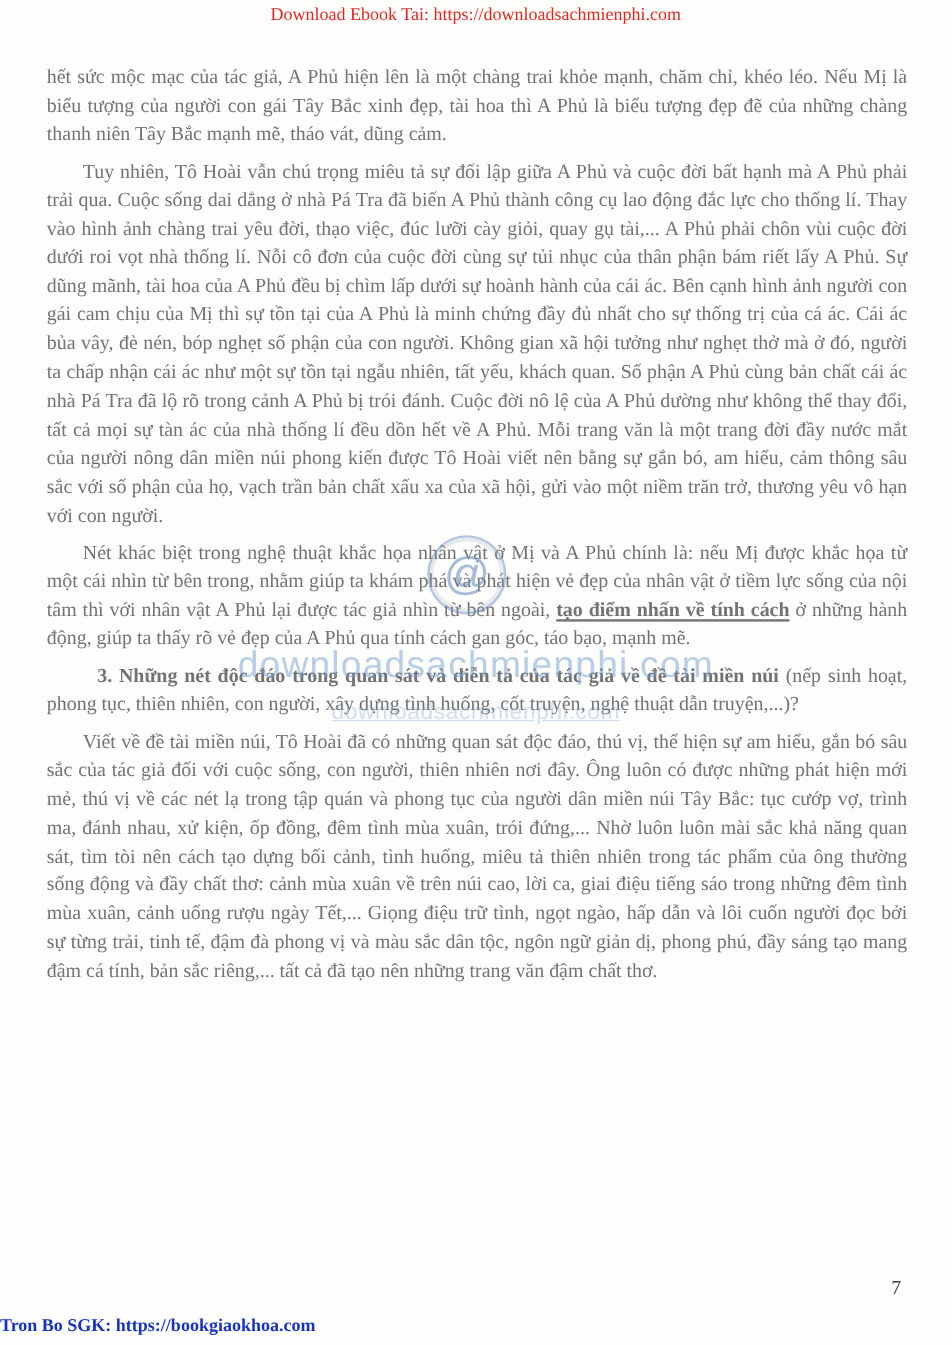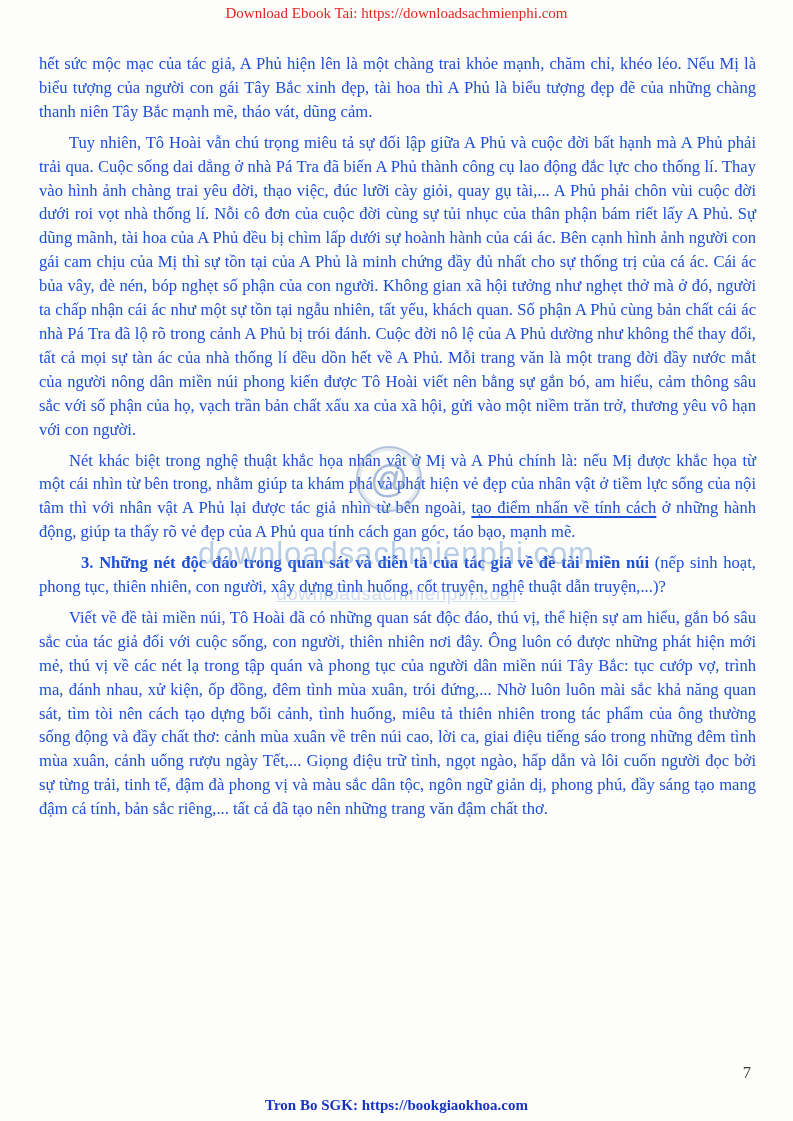--- a/index.html
+++ b/index.html
@@ -21,33 +21,34 @@
     text-align: center;
     color: #e42620;
     font-size: 15px;
     font-family: "Liberation Serif", serif;
     cursor: pointer;
   }
   
   .content {
     position: absolute;
     left: 39px; right: 37px; top: 52px;
-    color: #1d4ed8;
+    color: #737373;
     font-size: 16.6px;
     line-height: 23.9px;
     text-align: justify;
     text-justify: inter-word;
   }
   .content p { margin-bottom: 7px; }
   .content p.indent { text-indent: 30px; }
   .q-bold { font-weight: bold; margin-left: 12px; }
   .pen-underline {
     text-decoration: underline;
     text-underline-offset: 3px;
     text-decoration-thickness: 1.5px;
+    font-weight: bold;
   }
   
   .wm { pointer-events: none; }
   .wm-circle {
     position: absolute;
     left: 356px; top: 446px;
     width: 66px; height: 66px;
     border: 2.5px solid rgba(120, 150, 195, 0.55);
     border-radius: 50%;
     box-shadow: inset 0 0 0 3px rgba(120,150,195,0.18);
@@ -81,21 +82,21 @@
   
   .page-number {
     position: absolute;
     right: 42px; bottom: 38px;
     font-size: 16.5px;
     color: #3d3d3d;
   }
   
   .bottom-link {
     position: absolute; bottom: 7px; left: 0; right: 0;
-    text-align: center;
+    text-align: left;
     color: #1733c4;
     font-size: 15px;
     font-weight: bold;
     font-family: "Liberation Serif", serif;
     cursor: pointer;
   }
 </style>
 </head>
 <body>
 

